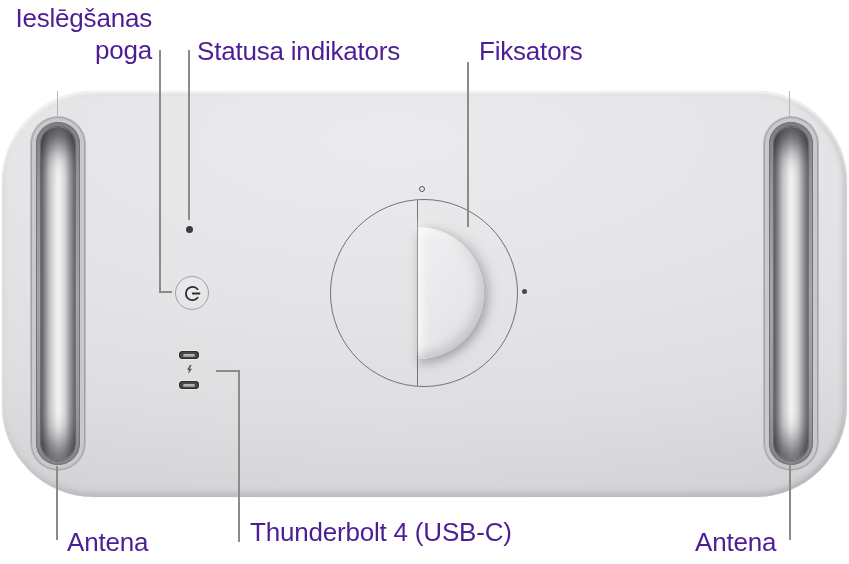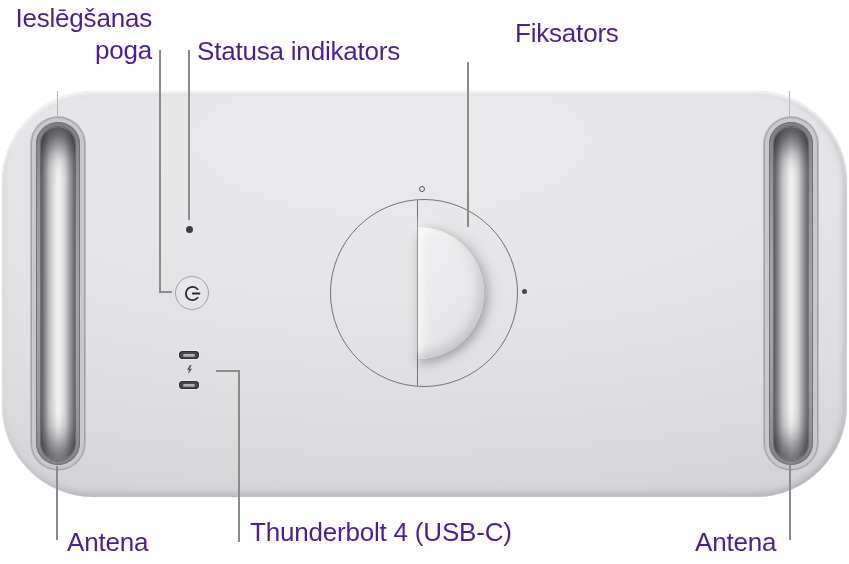--- a/index.html
+++ b/index.html
@@ -87,21 +87,21 @@
     border-left:2px solid #8b8b8b;border-bottom:2px solid #8b8b8b;}
   .co-status{left:188px;top:50px;width:2px;height:170px;background:#8b8b8b;}
   .co-latch{left:467px;top:62px;width:2px;height:165px;background:#8b8b8b;}
   .co-tb{left:216px;top:370px;width:22px;height:170px;
     border-top:2px solid #8b8b8b;border-right:2px solid #8b8b8b;}
   .co-ant-l{left:56px;top:466px;width:2px;height:74px;background:#8b8b8b;}
   .co-ant-r{left:789px;top:461px;width:2px;height:79px;background:#8b8b8b;}
   
   .lb-power{left:0;top:2px;width:152px;text-align:right;}
   .lb-status{left:197px;top:35px;}
-  .lb-latch{left:479px;top:17px;margin-left:36px;}
+  .lb-latch{left:479px;top:35px;}
   .lb-ant-l{left:67px;top:526px;}
   .lb-tb{left:250px;top:516px;}
   .lb-ant-r{left:695px;top:526px;}
 </style>
 </head>
 <body>
 
 <div style="position:absolute;inset:0;">
 
   <div class="device">

